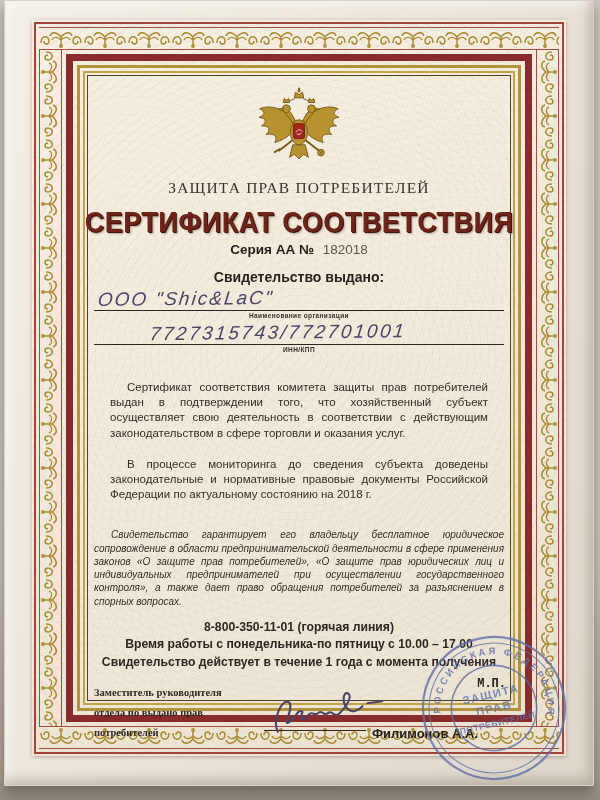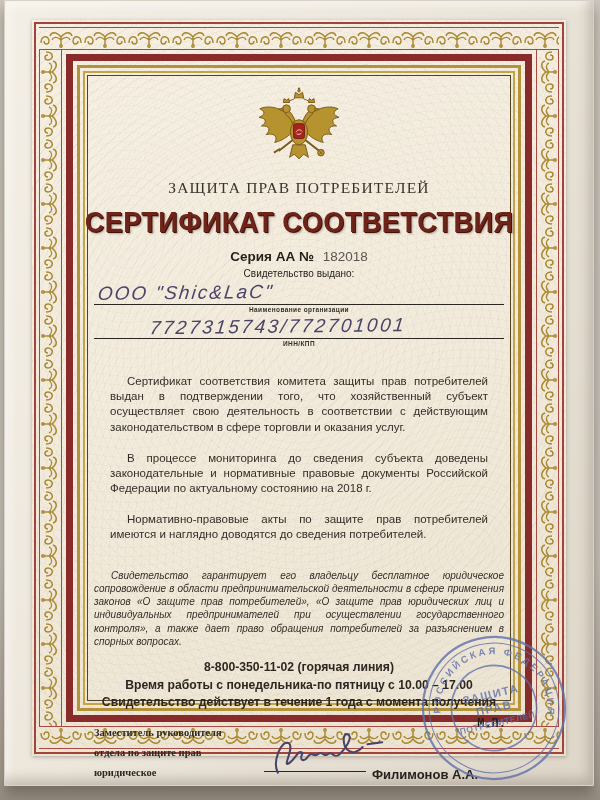--- a/index.html
+++ b/index.html
@@ -49,24 +49,24 @@
   .emblem{width:94px; height:88px; margin-top:4px; flex:0 0 auto;}
   .org-header{
     margin-top:9px; font-family:"Liberation Serif",serif;
     font-size:15.5px; letter-spacing:1.2px; color:#3b332d; white-space:nowrap;
   }
   .title{
     margin-top:10px; font-size:27px; font-weight:800; letter-spacing:.5px;
     color:#6f241a; white-space:nowrap; transform:scaleY(1.06);
     text-shadow:1px 1px 0 #40120b, 2px 2px 2px rgba(40,10,5,.3);
   }
-  .series{margin-top:11px; font-size:13.5px;}
+  .series{margin-top:4px; font-size:13.5px;}
   .series .lbl{font-weight:700; color:#221e1a;}
   .series .num{color:#5c564e; margin-left:5px;}
-  .issued{margin-top:4px; font-size:10px; font-weight:400; color:#26221e;}
+  .issued{margin-top:12px; font-size:14px; font-weight:700; color:#26221e;}
 
   .fill{width:100%; margin-top:2px;}
   .fill .line{
     border-bottom:1.5px solid #2a2622; min-height:23px;
     display:flex; align-items:flex-end;
   }
   .hand{
     font-style:italic; color:#4a4468; transform:skewX(-7deg) rotate(-.7deg);
     letter-spacing:2px; white-space:nowrap;
   }
@@ -228,35 +228,34 @@
       <div class="fill">
         <div class="line">
           <span class="hand inn">7727315743/772701001</span>
         </div>
         <div class="cap">ИНН/КПП</div>
       </div>
 
       <div class="paras">
         <p>Сертификат соответствия комитета защиты прав потребителей выдан в подтверждении того, что хозяйственный субъект осуществляет свою деятельность в соответствии с действующим законодательством в сфере торговли и оказания услуг.</p>
         <p>В процессе мониторинга до сведения субъекта доведены законодательные и нормативные правовые документы Российской Федерации по актуальному состоянию на 2018 г.</p>
-        <p>Нормативно-правовые акты по защите прав потребителей имеются и наглядно доводятся до сведения потребителей.</p>
       </div>
 
       <div class="guarantee">Свидетельство гарантирует его владельцу бесплатное юридическое сопровождение в области предпринимательской деятельности в сфере применения законов «О защите прав потребителей», «О защите прав юридических лиц и индивидуальных предпринимателей при осуществлении государственного контроля», а также дает право обращения потребителей за разъяснением в спорных вопросах.</div>
 
       <div class="hotline-block">
-        <div>8-800-350-11-02 (горячая линия)</div>
+        <div>8-800-350-11-01 (горячая линия)</div>
         <div>Время работы с понедельника-по пятницу с 10.00 – 17.00</div>
         <div>Свидетельство действует в течение 1 года с момента получения</div>
       </div>
 
       <div class="sign-row">
         <div class="sign-titles">
           <div>Заместитель руководителя</div>
-          <div>отдела по защите прав юридическое</div>
+          <div>отдела по выдано прав потребителей</div>
         </div>
         <div class="sign-sig">
           <svg width="128" height="48" viewBox="0 0 130 48">
             <path d="M10 42 C4 30 14 8 21 12 C28 16 12 40 23 31 C29 26 31 18 35 22 C31 31 37 31 41 25 C45 20 47 27 51 23 C55 19 57 27 61 23 C65 19 67 29 73 23 C81 15 86 5 81 3 C76 1 75 13 81 19 C85 23 92 21 96 16 M101 13 L116 11" stroke="#4a4468" stroke-width="2.1" fill="none" stroke-linecap="round"></path>
           </svg>
         </div>
         <div class="sign-name">Филимонов А.А.</div>
         <div class="seal-mp">М.П.</div>
       </div>
 

